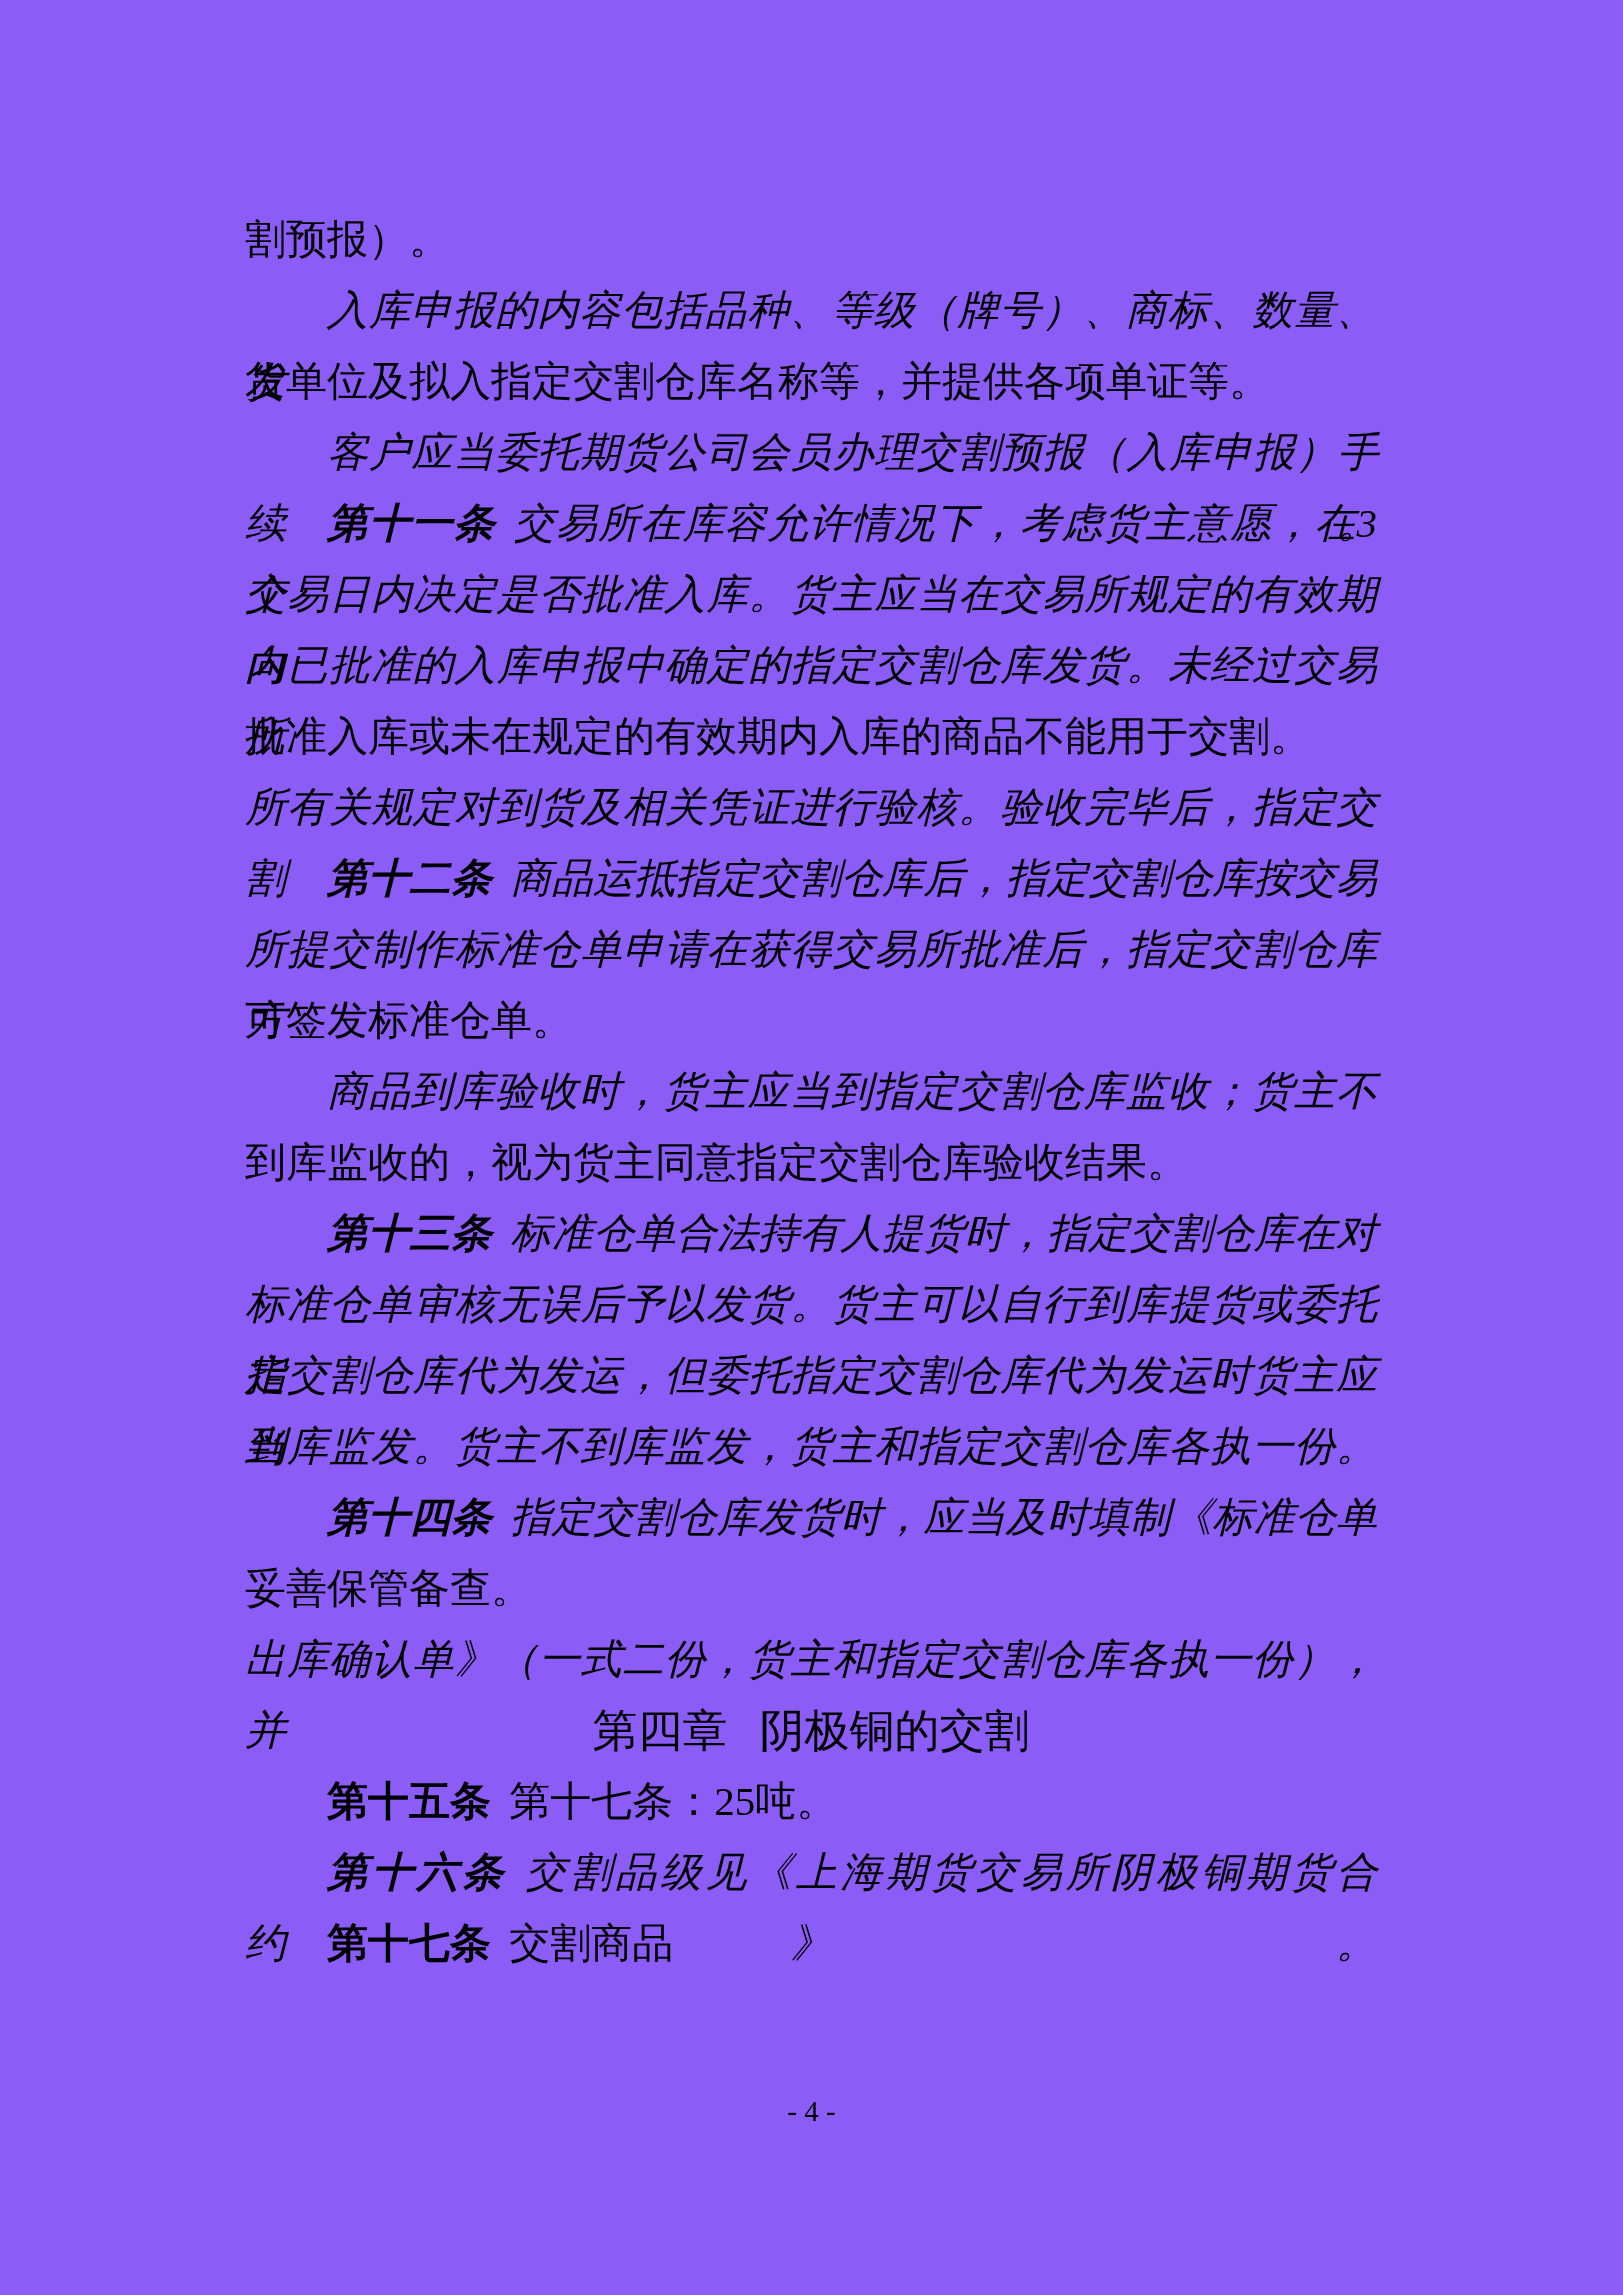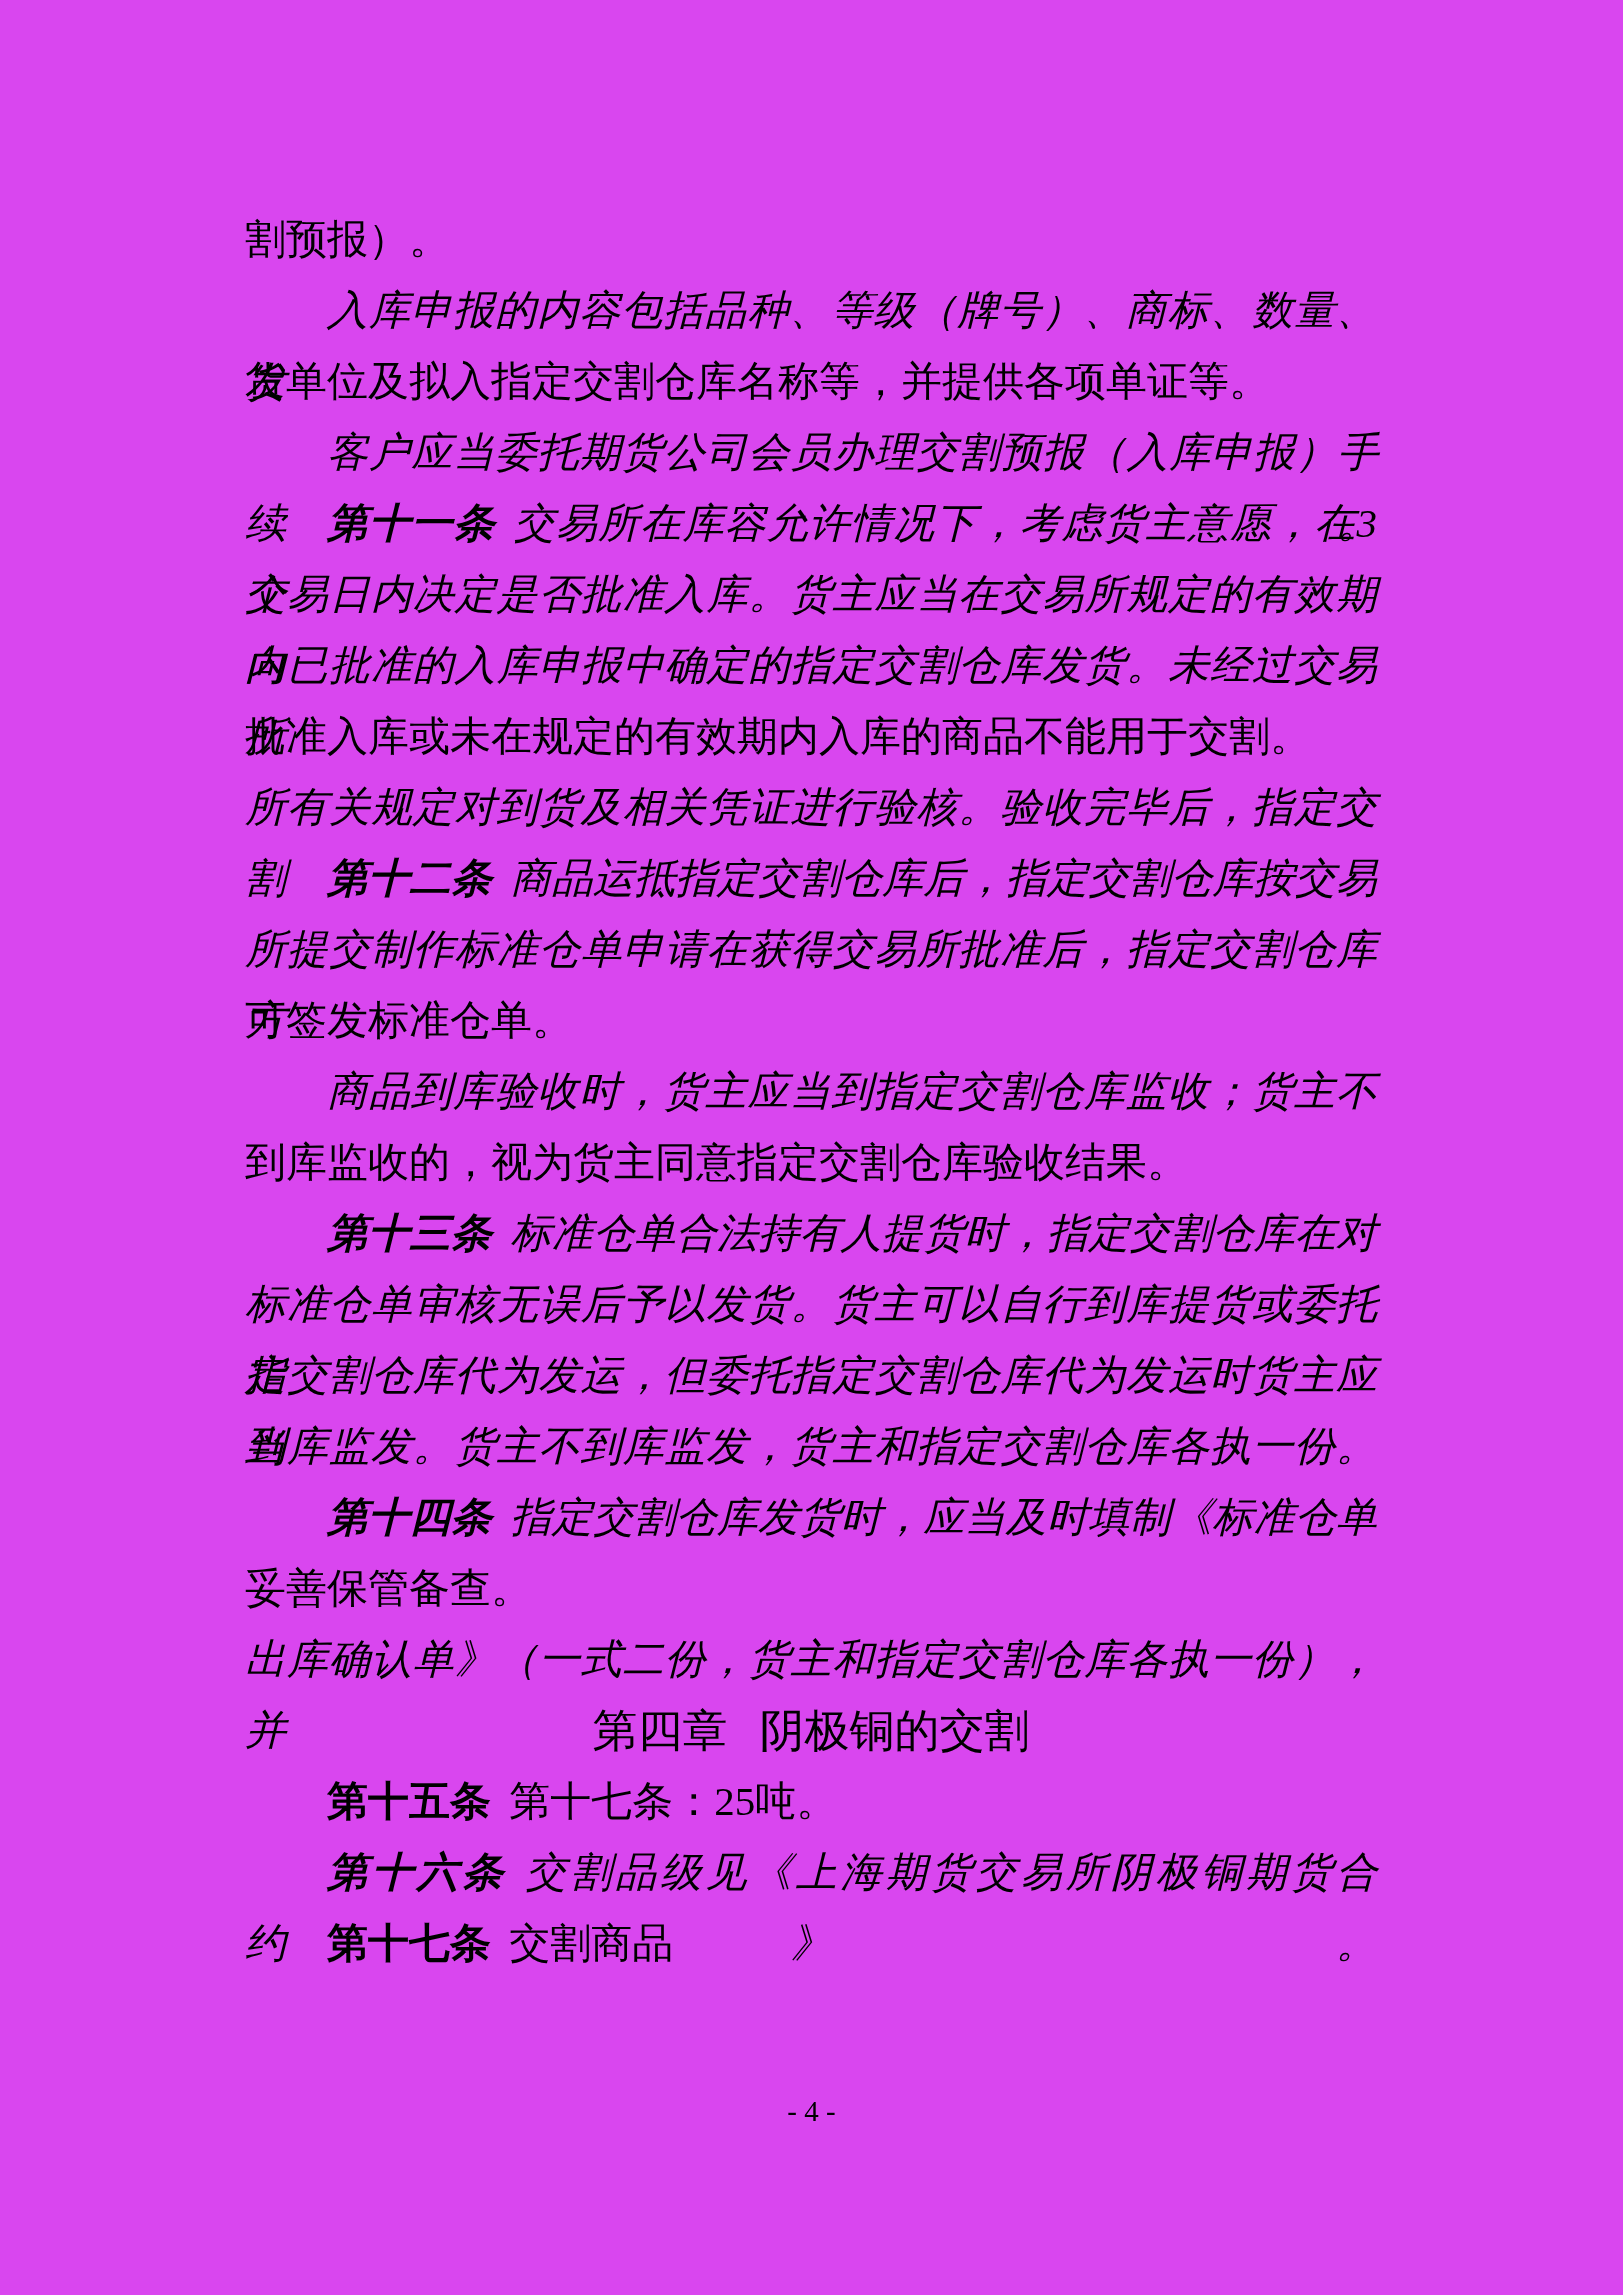--- a/index.html
+++ b/index.html
@@ -1,21 +1,21 @@
 <!DOCTYPE html>
 <html style="font-size:10.5px"><head>
 <meta charset="utf-8">
 <style>
   * { margin: 0; padding: 0; box-sizing: border-box; }
   html, body { background: #ffffff; }
   .page {
     position: relative;
     width: 1623px;
     height: 2295px;
-    background: #d946ef;
+    background: #8b5cf6;
     overflow: hidden;
     font-family: "Liberation Serif", serif;
     color: #000000;
   }
   .text-block {
     position: absolute;
     left: 245px;
     top: 204px;
     width: 1132px;
   }

